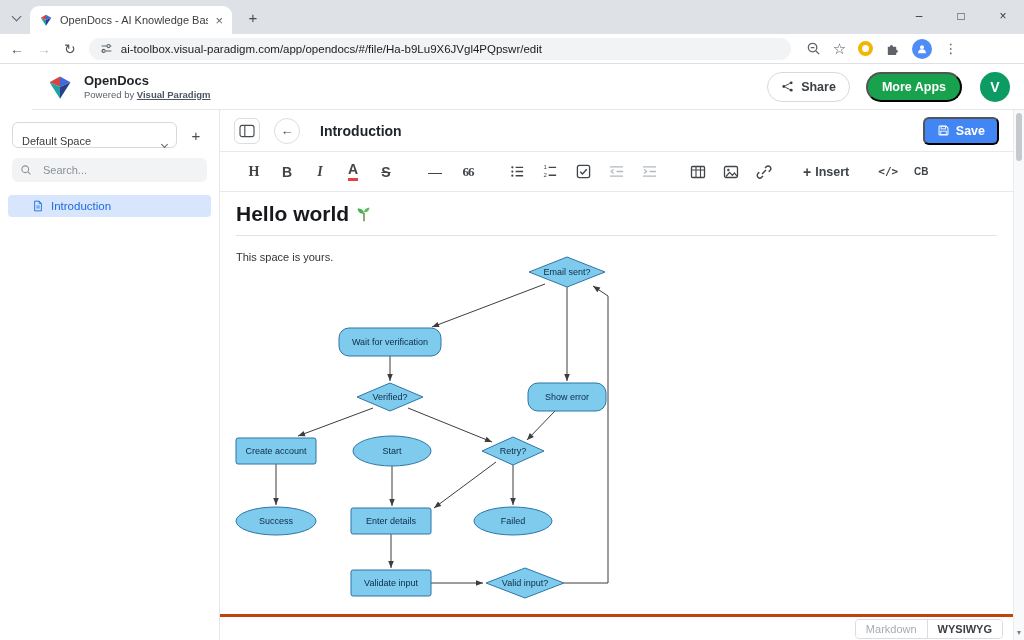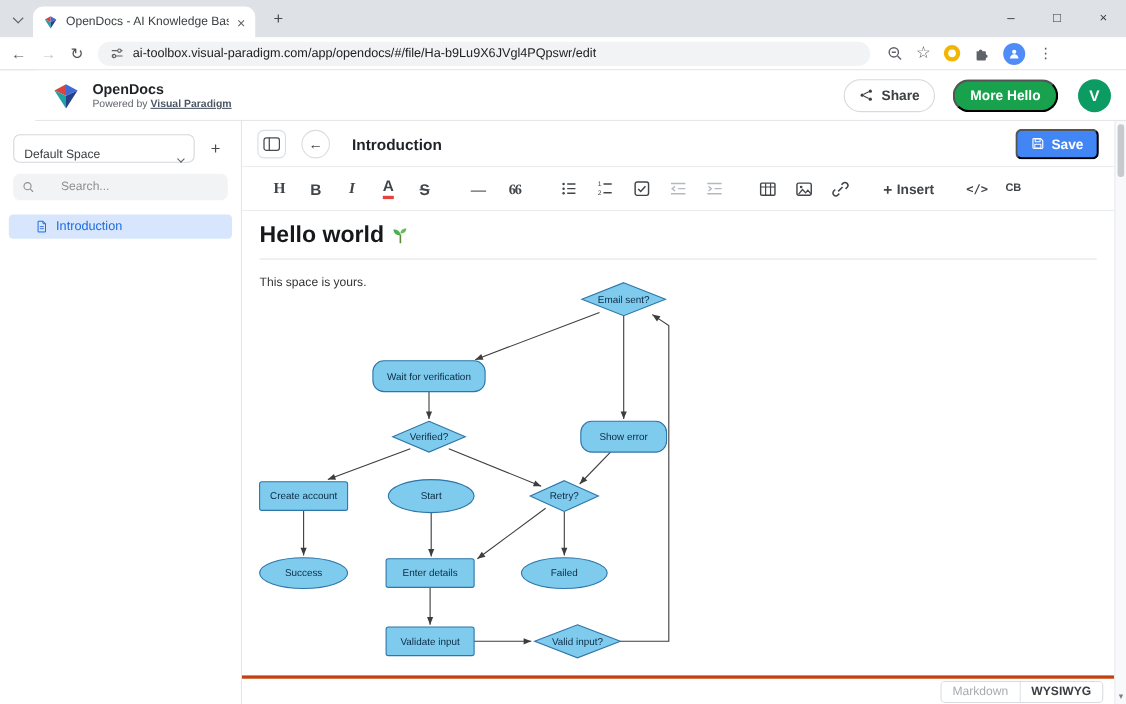--- a/index.html
+++ b/index.html
@@ -37,21 +37,21 @@
   .moreapps-btn { height:30px; border-radius:15px; background:#18a24d; color:#fff; display:flex; align-items:center; padding:0 14px; font-size:12.5px; font-weight:600; margin-left:6px; }
   .avatar { width:30px; height:30px; border-radius:50%; background:#0d9b64; color:#fff; font-size:14px; font-weight:bold; display:flex; align-items:center; justify-content:center; margin-left:8px; }
 
   
   .appbody { position:absolute; top:110px; left:0; right:0; bottom:0; }
   .sidebar { position:absolute; top:0; left:0; bottom:0; width:220px; background:#fff; border-right:1px solid #e4e6e9; }
   .side-top { padding:12px 12px 0 12px; display:flex; gap:8px; align-items:center; }
   .space-select { flex:1; height:26px; border:1px solid #d5d8dc; border-radius:6px; display:flex; align-items:flex-end; justify-content:space-between; padding:0 9px; font-size:11px; color:#3c4043; background:#fff; }
   .space-select .chev { width:5px; height:5px; border-color:#5f6368; }
   .plus-btn { width:22px; height:22px; display:flex; align-items:center; justify-content:center; font-size:15px; color:#474b4f; }
-  .search-box { margin:10px 12px 0 12px; height:24px; background:#f1f3f4; border-radius:6px; display:flex; align-items:center; gap:24px; padding:0 8px; }
+  .search-box { margin:10px 12px 0 12px; height:24px; background:#f1f3f4; border-radius:6px; display:flex; align-items:center; gap:11px; padding:0 8px; }
   .search-box input { border:none; outline:none; background:transparent; font-size:11px; color:#3c4043; width:150px; font-family:"Liberation Sans",sans-serif; }
   .search-box input::placeholder { color:#8b9096; }
   .tree { margin-top:13px; }
   .tree-row { height:22px; display:flex; align-items:center; gap:7px; padding-left:14px; font-size:11.5px; color:#3c4043; }
   .tree-row.selected { margin:1px 8px 0 8px; padding-left:24px; background:#d7e6fc; border-radius:4px; color:#1e6be1; }
 
   .main { position:absolute; top:0; left:220px; right:0; bottom:0; background:#fff; }
   .doctoolbar { position:absolute; top:0; left:0; right:11px; height:42px; border-bottom:1px solid #e8eaed; display:flex; align-items:center; padding:0 14px; background:#fff; }
   .icon-btn { width:26px; height:26px; border:1px solid #dadde1; border-radius:6px; display:flex; align-items:center; justify-content:center; color:#474b4f; background:#fff; }
   .back-btn { width:26px; height:26px; border:1px solid #dadde1; border-radius:50%; display:flex; align-items:center; justify-content:center; font-size:13px; color:#474b4f; background:#fff; margin-left:14px; }
@@ -164,21 +164,21 @@
   <button class="share-btn">
     <svg width="13" height="13" viewBox="0 0 16 16">
       <circle cx="12.5" cy="3.5" r="1.8" fill="#3c4043"></circle>
         <circle cx="3.5" cy="8" r="1.8" fill="#3c4043"></circle>
         <circle cx="12.5" cy="12.5" r="1.8" fill="#3c4043"></circle>
       <path d="M5.2 7.1l5.6-2.8M5.2 8.9l5.6 2.8" stroke="#3c4043" stroke-width="1.2" fill="none"></path>
     </svg>
     <span>Share</span>
   </button>
   <button class="moreapps-btn">
-    <span>More Hello</span>
+    <span>More Apps</span>
   </button>
   <div class="avatar">V</div>
 </div>
 
 <div class="appbody">
 
   <div class="sidebar">
     <div class="side-top">
       <div class="space-select">
         <span>Default Space</span>

